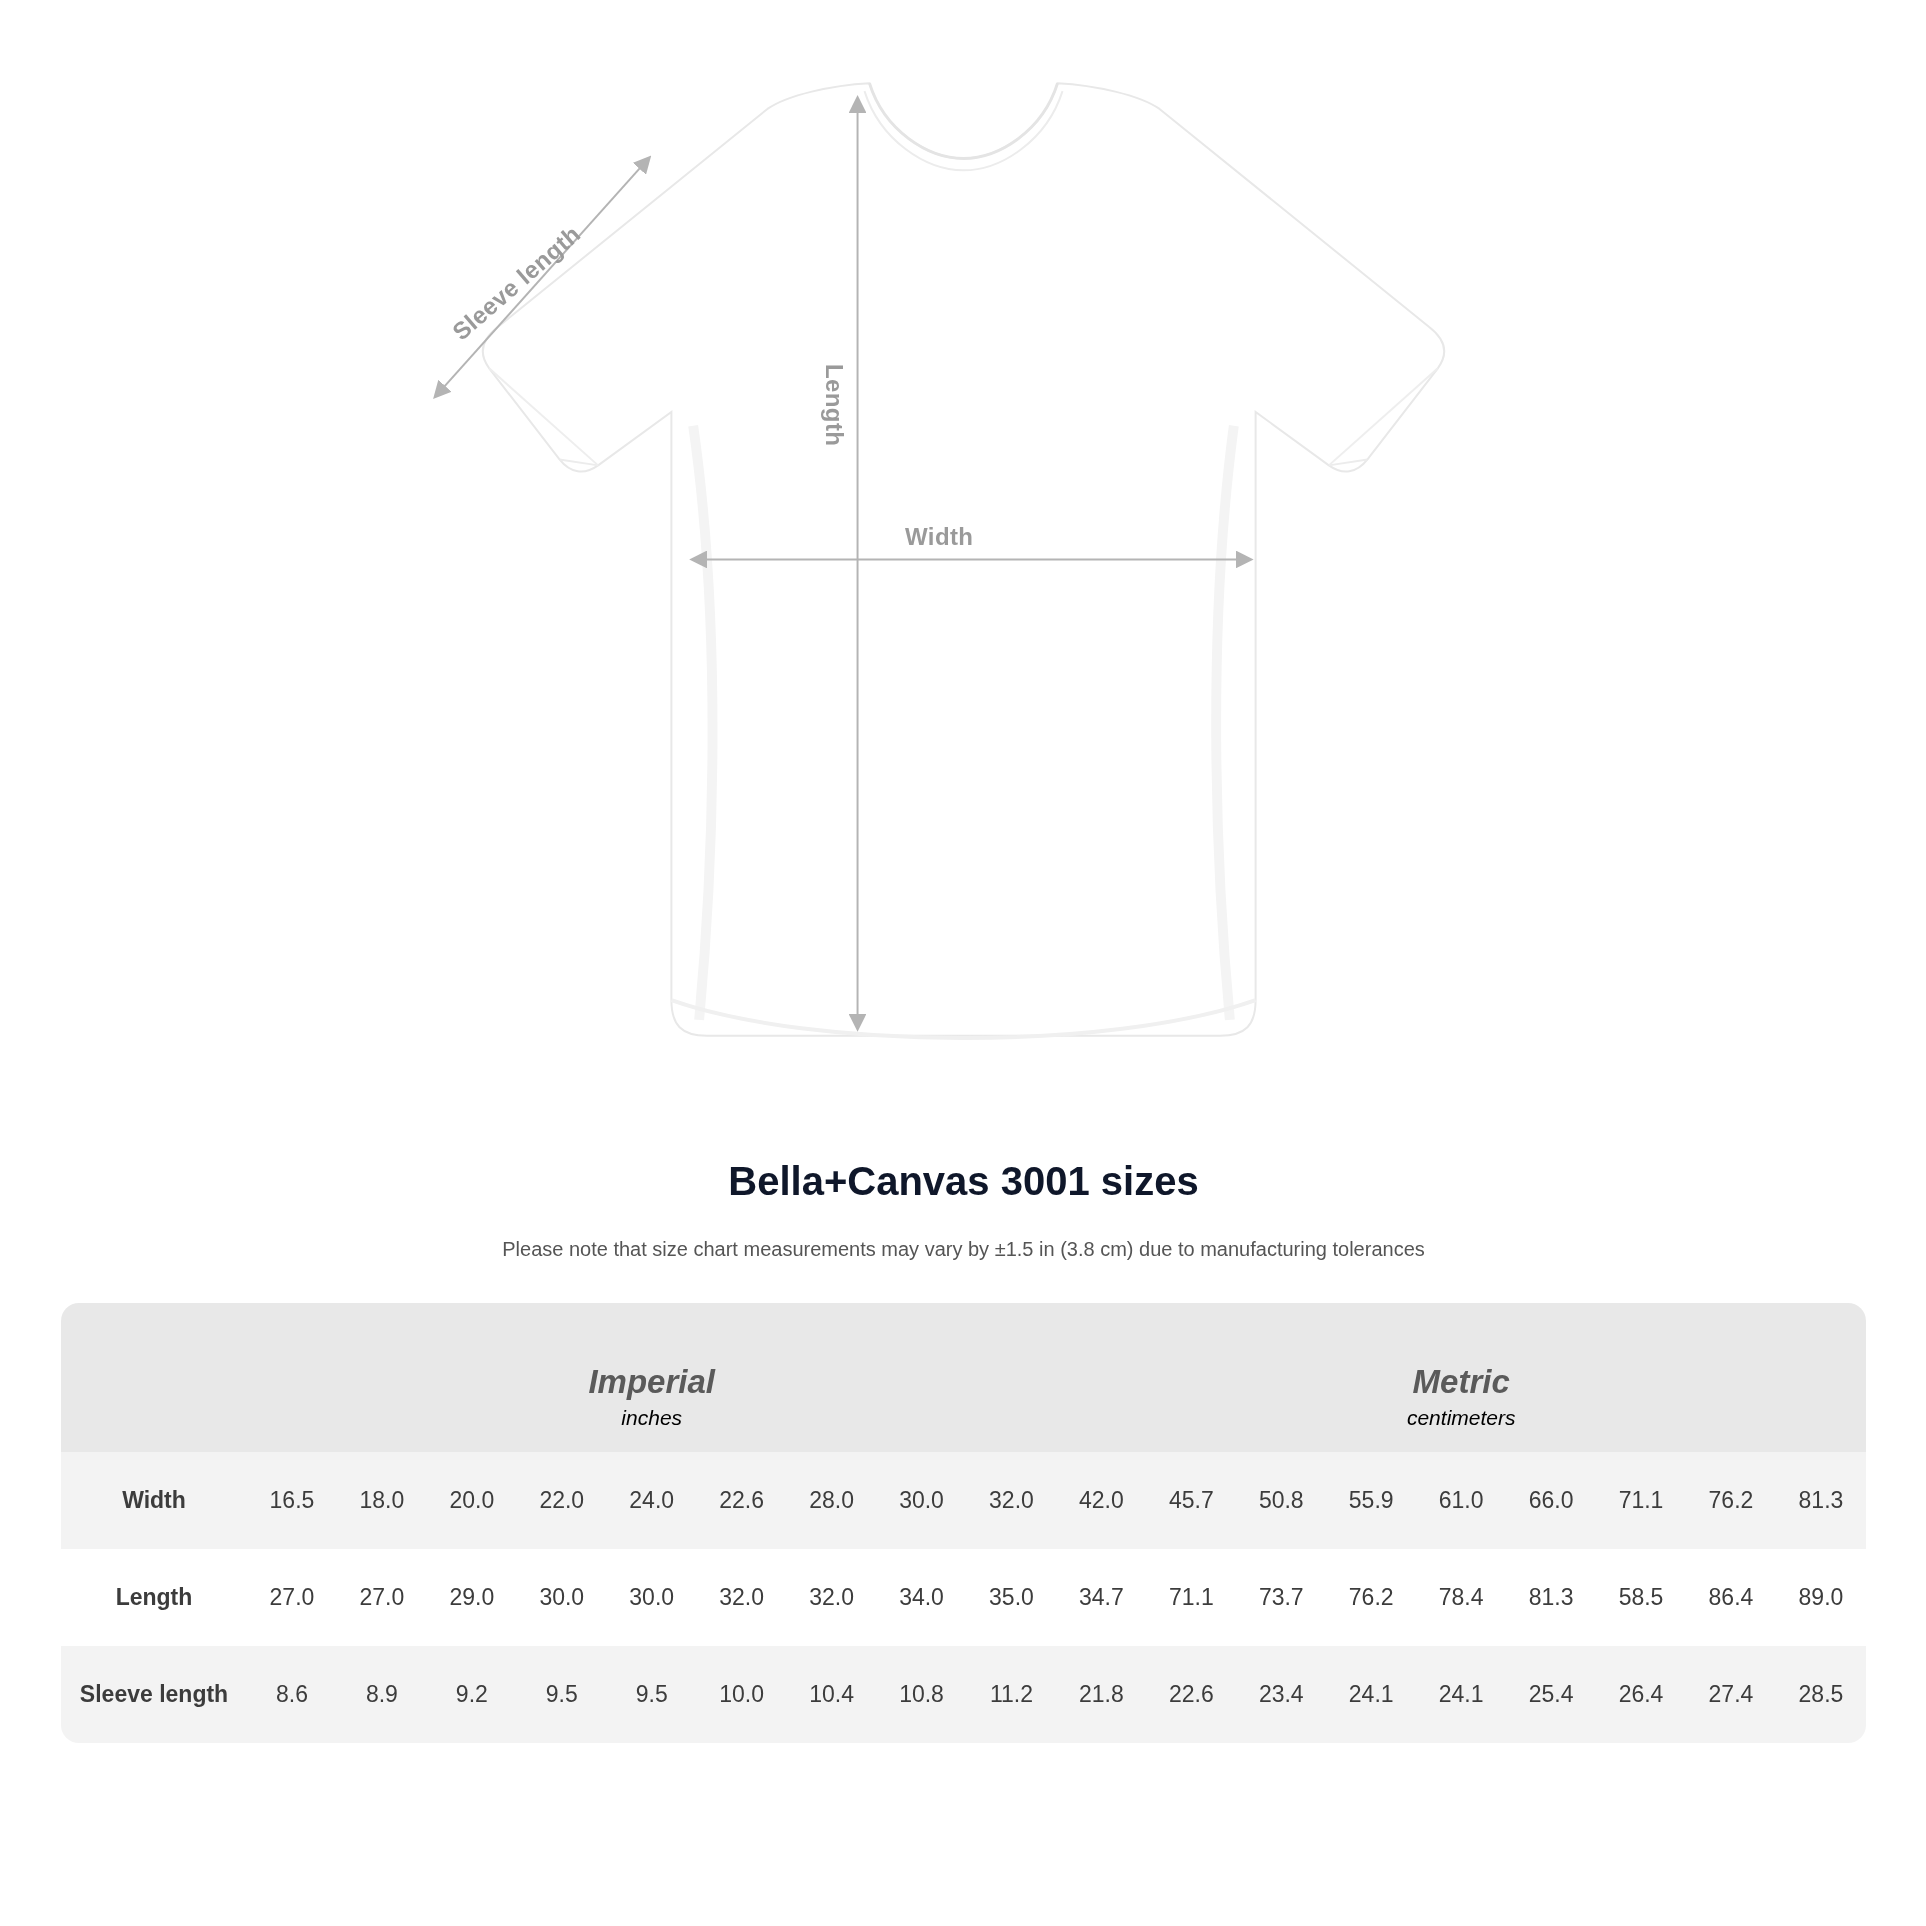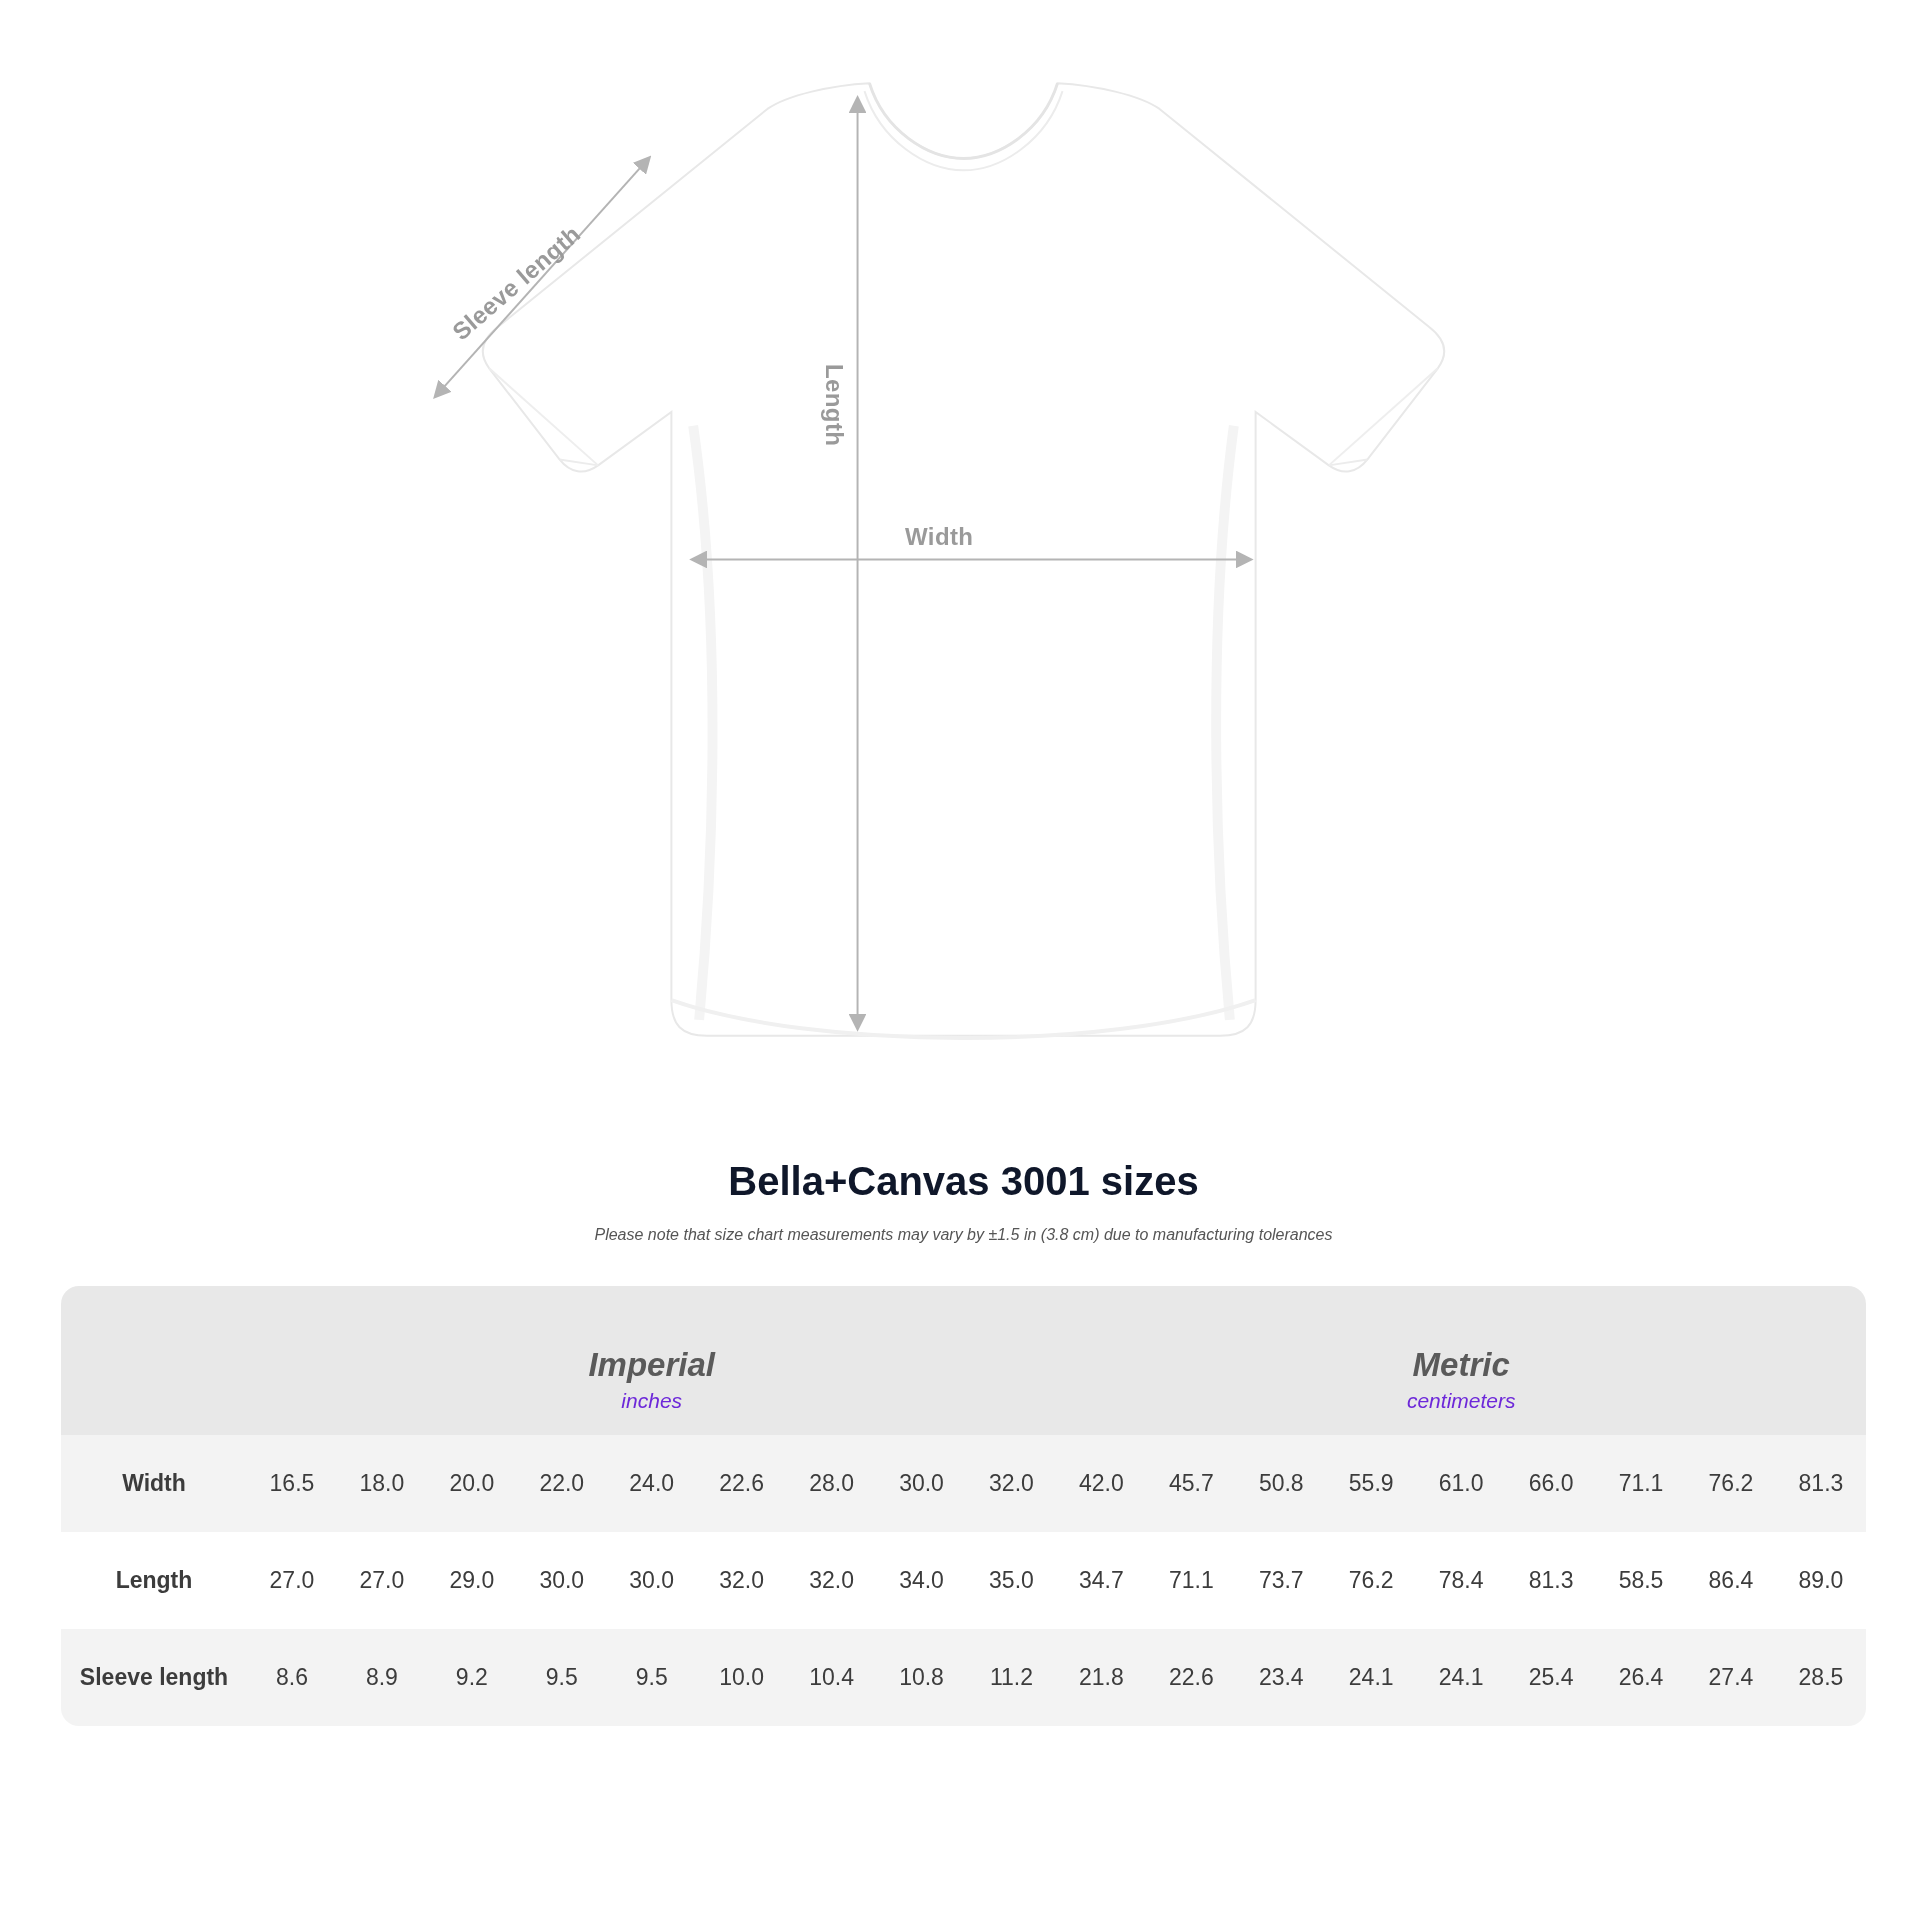--- a/index.html
+++ b/index.html
@@ -59,24 +59,23 @@
   
   .chart-title {
     text-align: center;
     font-size: 40px;
     font-weight: bold;
     color: #0f172a;
     margin-top: 50px;
   }
   .chart-note {
     text-align: center;
-    font-size: 16px;
-    font-style: italic;
+    font-size: 20px;
     color: #555555;
-    margin-top: 22px;
+    margin-top: 34px;
   }
 
   
   .table-wrap {
     margin: 42px 61px 0 61px;
     border-radius: 18px;
     overflow: hidden;
     background: #ffffff;
   }
   table.size-table {
@@ -101,21 +100,21 @@
     font-size: 33px;
     font-style: italic;
     font-weight: bold;
     color: #5a5a5a;
     line-height: 1.25;
     margin-top: 40px;
   }
   .unit-sub {
     font-size: 21px;
     font-style: italic;
-    color: #6d28d9;
+    color: #000000;
     line-height: 1.5;
   }
   
   .size-row td {
     background: #f3f3f3;
     height: 95px;
     font-weight: bold;
     font-size: 25px;
     color: #4a4a4a;
   }

